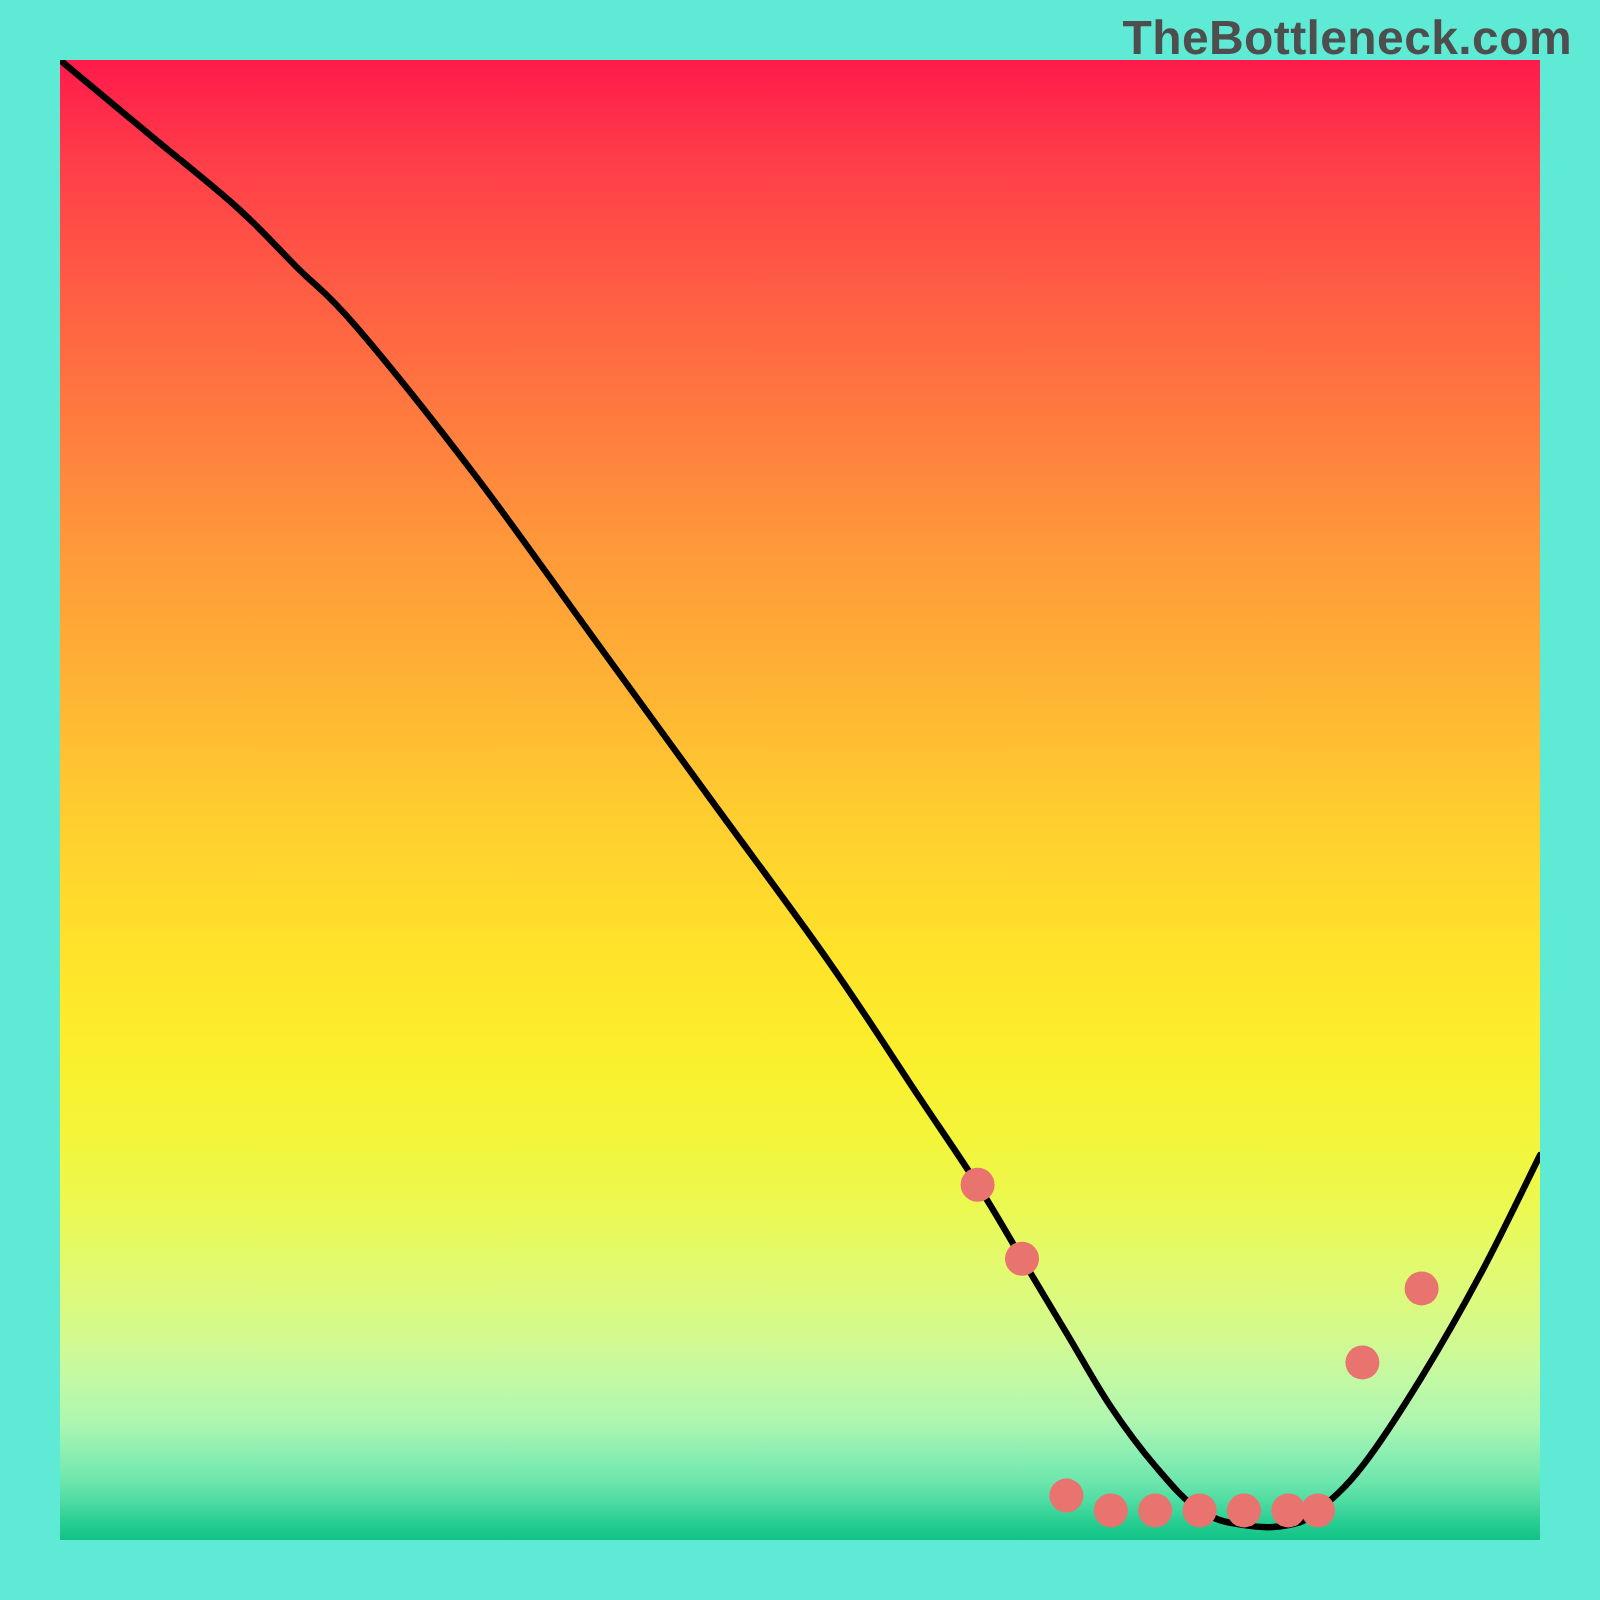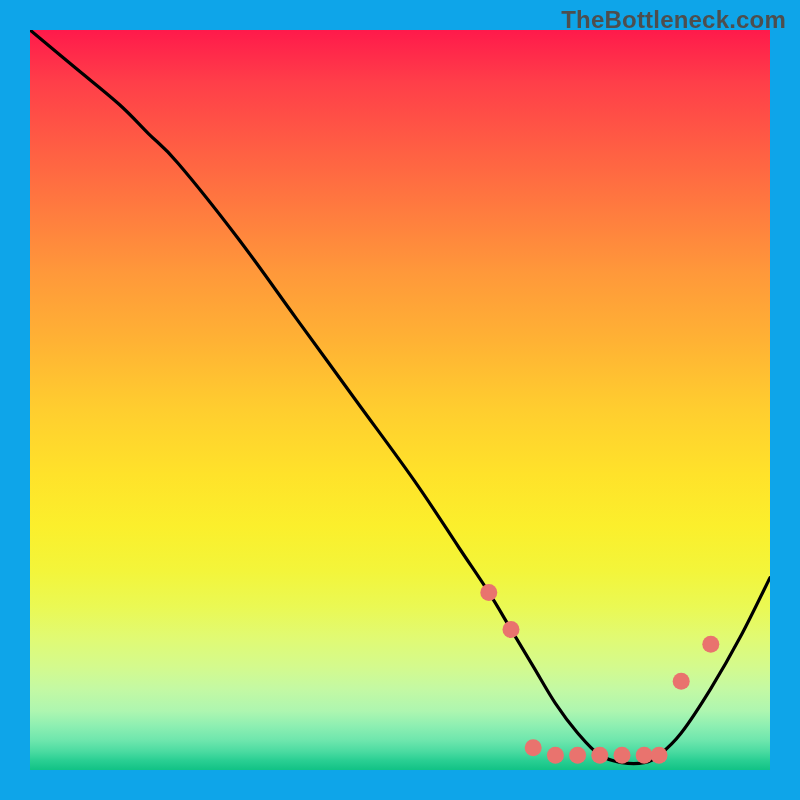--- a/index.html
+++ b/index.html
@@ -8,21 +8,21 @@
     width: 800px;
     height: 800px;
     background: #000;
     overflow: hidden;
     font-family: Arial, Helvetica, sans-serif;
   }
   .frame {
     position: relative;
     width: 800px;
     height: 800px;
-    background: #0ea5e9;
+    background: #5eead4;
   }
   .watermark {
     position: absolute;
     top: 6px;
     right: 14px;
     color: #4e4e4e;
     font-size: 24px;
     font-weight: 600;
     letter-spacing: 0.2px;
     z-index: 5;

